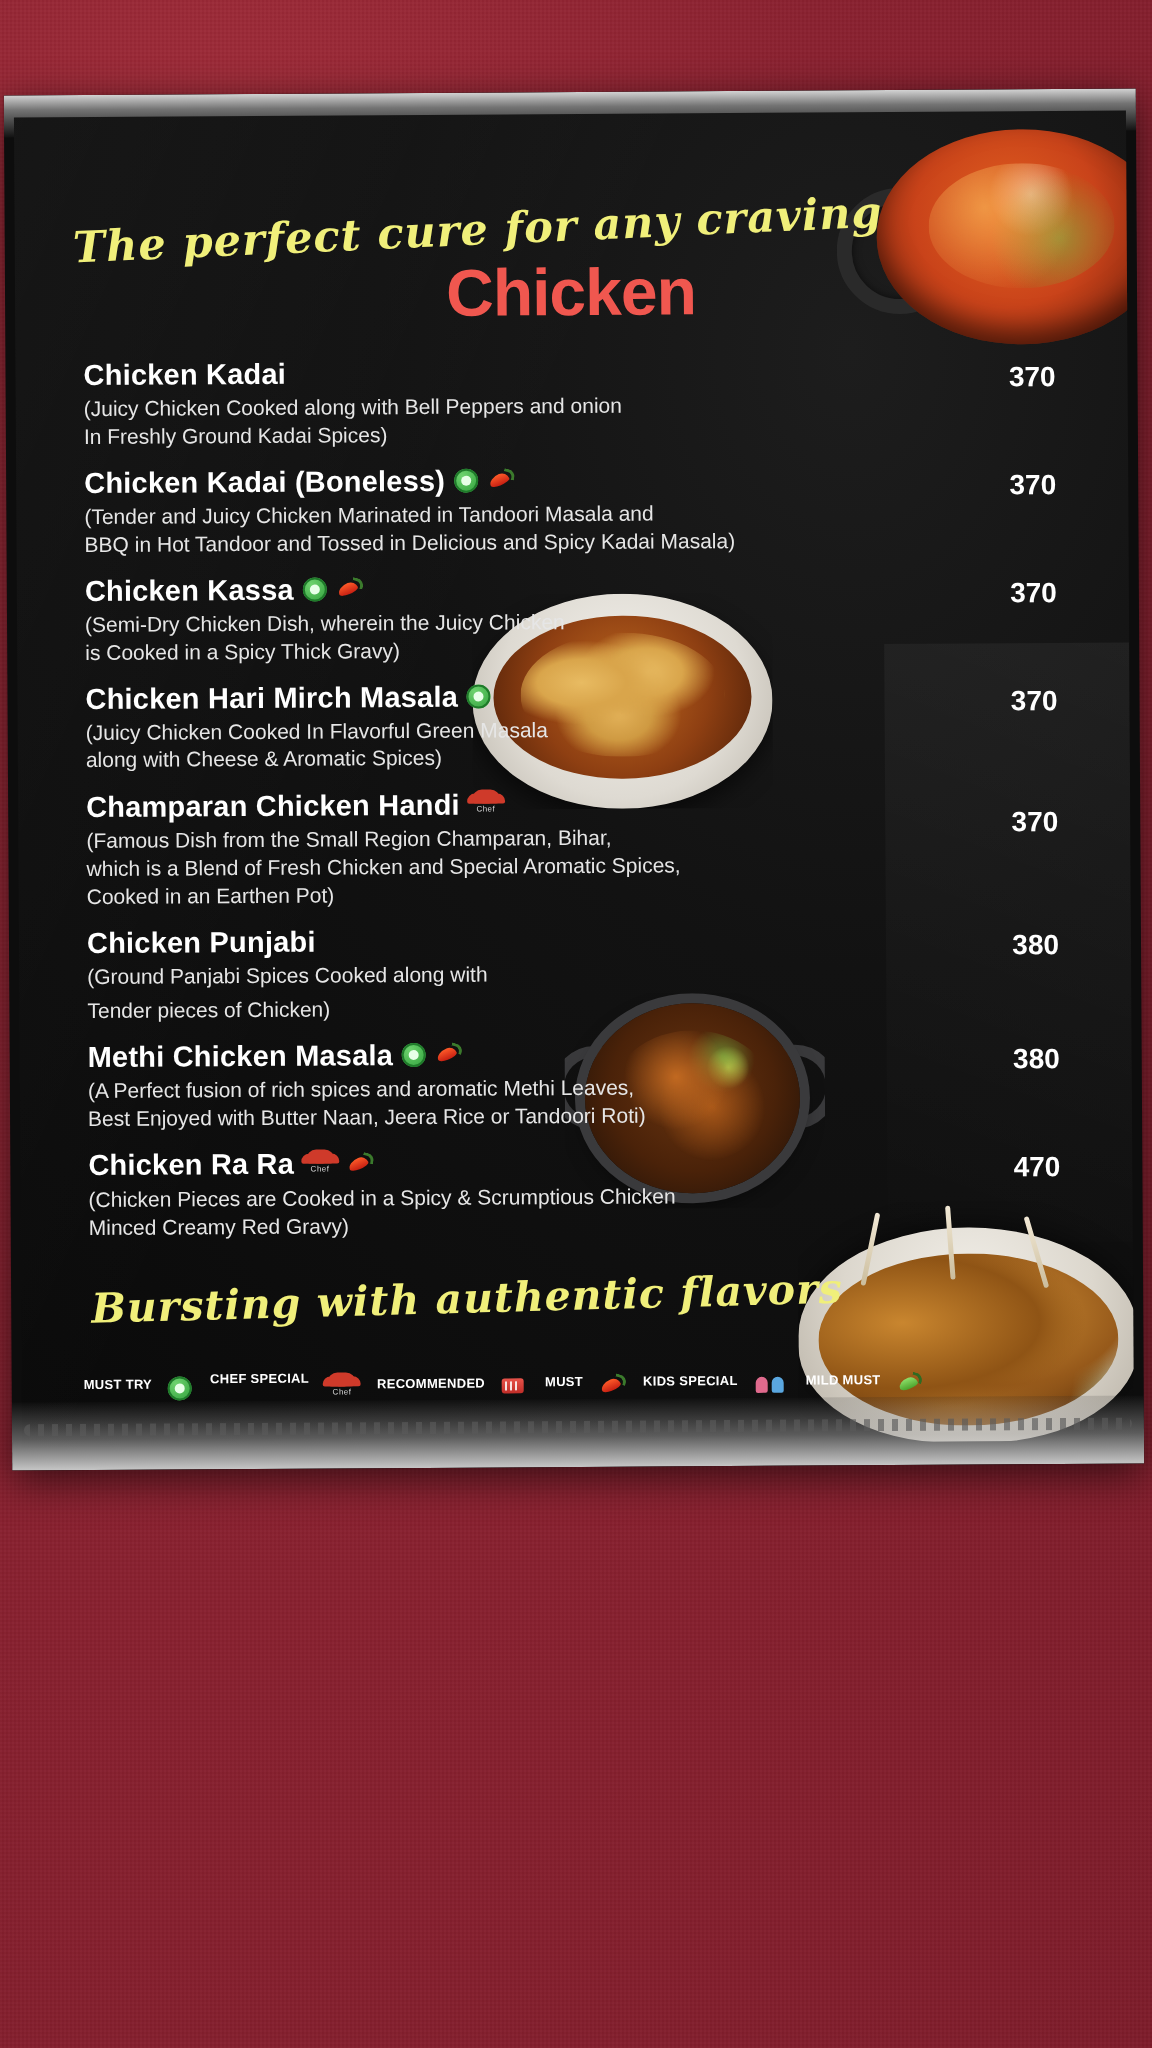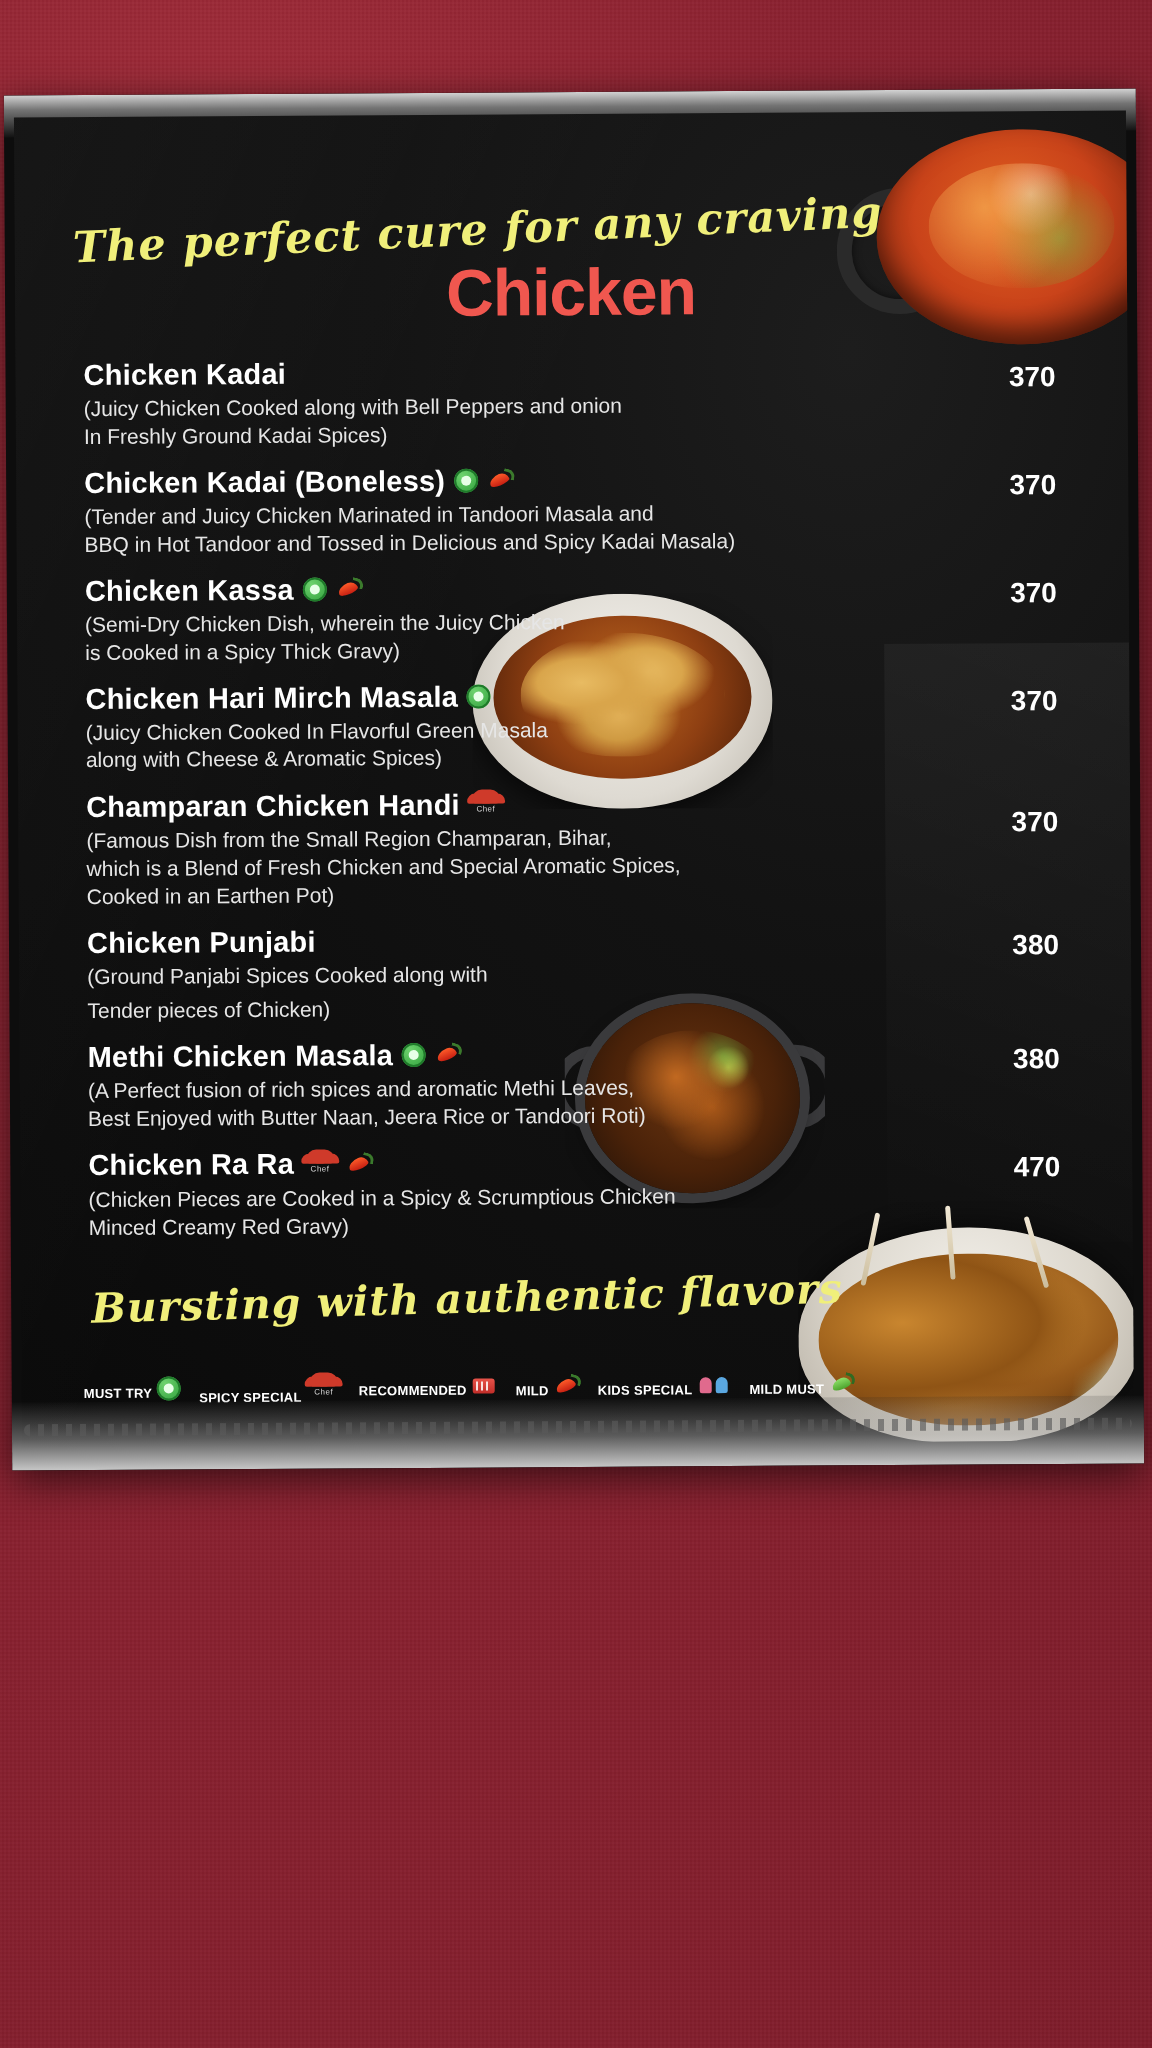--- a/index.html
+++ b/index.html
@@ -292,22 +292,22 @@
     position: absolute;
     left: 62px;
     top: 1255px;
     display: flex;
     align-items: center;
     gap: 8px;
     flex-wrap: nowrap;
   }
   .legend-entry {
     display: flex;
-    align-items: flex-end;
-    gap: 5px;
+    align-items: flex-start;
+    gap: 16px;
     margin-right: 10px;
   }
   .legend-label {
     color: #ffffff;
     font-size: 13px;
     font-weight: 700;
     letter-spacing: .3px;
     white-space: nowrap;
   }
 
@@ -597,29 +597,29 @@
     </div>
 
     <div class="tagline tagline-bottom">Bursting with authentic flavors</div>
 
     <div class="legend">
       <div class="legend-entry">
         <span class="legend-label">MUST TRY</span>
         <span class="tag must-try"></span>
       </div>
       <div class="legend-entry">
-        <span class="legend-label">SPICY SPECIAL</span>
+        <span class="legend-label">CHEF SPECIAL</span>
         <span class="tag chef"></span>
       </div>
       <div class="legend-entry">
         <span class="legend-label">RECOMMENDED</span>
         <span class="tag recommended"></span>
       </div>
       <div class="legend-entry">
-        <span class="legend-label">MILD</span>
+        <span class="legend-label">MUST</span>
         <span class="tag spicy"></span>
       </div>
       <div class="legend-entry">
         <span class="legend-label">KIDS SPECIAL</span>
         <span class="tag kids"></span>
       </div>
       <div class="legend-entry">
         <span class="legend-label">MILD MUST</span>
         <span class="tag mild"></span>
       </div>

